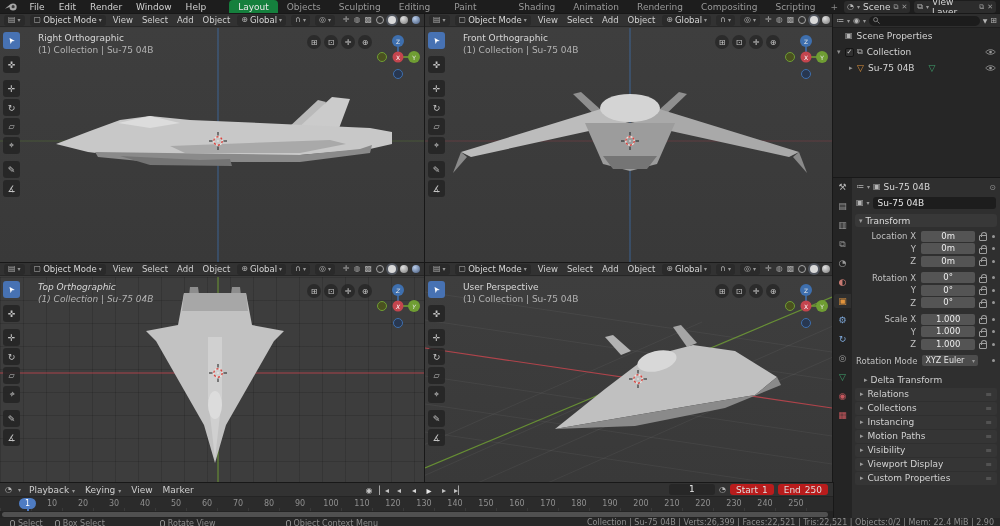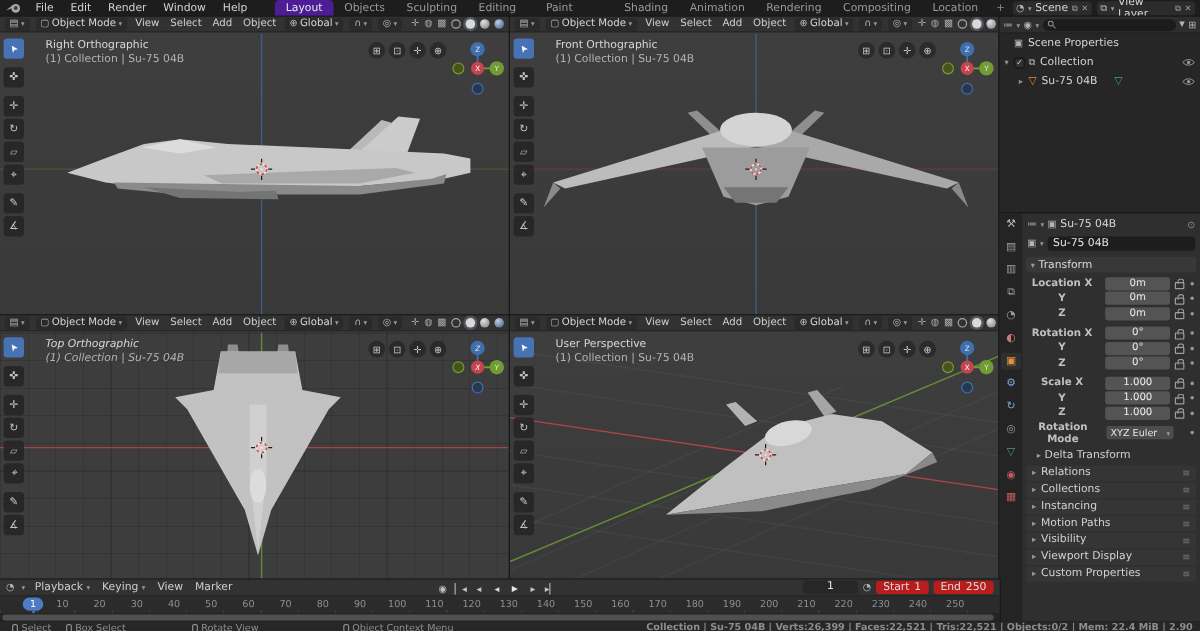--- a/index.html
+++ b/index.html
@@ -6,21 +6,21 @@
   .app{position:relative;width:1000px;height:526px;background:#181818;overflow:hidden;
        font-family:"DejaVu Sans",sans-serif;font-size:9px;color:#c9c9c9;-webkit-font-smoothing:antialiased;}
   .app *{box-sizing:border-box;}
 
   
   .topbar{position:absolute;left:0;top:0;width:1000px;height:14px;background:#1d1d1d;display:flex;align-items:center;gap:0;}
   .logo{width:13px;height:10px;margin:0 5px 0 5px;display:inline-block;}
   .tmenu{padding:0 7px;color:#d2d2d2;line-height:14px;cursor:default;}
   .tabs{display:flex;align-items:flex-end;height:14px;margin-left:16px;}
   .tab{padding:1px 9px 0 9px;line-height:13px;color:#999;border-radius:4px 4px 0 0;}
-  .tab.active{background:#4c1d95;color:#e8e8e8;}
+  .tab.active{background:#15803d;color:#e8e8e8;}
   .tab.add{color:#8a8a8a;padding:0 6px;}
   .top-right{margin-left:auto;display:flex;align-items:center;gap:4px;margin-right:4px;}
   .tfield{display:flex;align-items:center;background:#2c2c2c;border-radius:3px;height:12px;padding:0 3px;gap:3px;color:#d6d6d6;}
   .tfield .mini{color:#9f9f9f;font-size:7px;}
   .ic{font-style:normal;line-height:1;display:inline-block;color:#b5b5b5;font-size:8px;}
   .ic-caret::before{content:"▾";font-size:6px;color:#989898;}
   .ic-scene::before{content:"◔";}
   .ic-layers::before{content:"⧉";}
   .ic-copy::before{content:"⧉";font-size:7px;}
   .ic-x::before{content:"✕";font-size:7px;color:#9a9a9a;}
@@ -93,21 +93,21 @@
   .ptab{width:17px;height:14px;display:flex;align-items:center;justify-content:center;font-size:9px;color:#9a9a9a;border-radius:2px 0 0 2px;}
   .ptab.active{background:#2f2f2f;}
   .pcontent{position:absolute;left:19px;top:0;right:0;bottom:0;padding:2px 2px 0 2px;}
   .pbread{display:flex;align-items:center;gap:3px;height:14px;padding:0 2px;color:#d6d6d6;}
   .pin{margin-left:auto;color:#8f8f8f;font-size:8px;}
   .namerow{display:flex;align-items:center;gap:3px;margin:3px 2px 5px 2px;}
   .nameinput{flex:1;height:12px;background:#1d1d1d;border-radius:3px;color:#e3e3e3;line-height:12px;padding:0 5px;}
   .panelhdr{display:flex;align-items:center;height:13px;background:#383838;border-radius:3px;margin:0 1px 3px 1px;padding:0 4px;color:#dcdcdc;gap:3px;}
   .prow{display:flex;align-items:center;height:12.5px;padding-right:3px;}
   .prow.grp{margin-top:4px;}
-  .plabel{width:64px;text-align:center;margin-right:5px;color:#c0c0c0;font-size:8.5px;font-weight:bold;}
+  .plabel{width:64px;text-align:right;margin-right:5px;color:#c0c0c0;font-size:8.5px;}
   .pfield{width:56px;height:11px;background:#545454;border-radius:2px;text-align:center;color:#ececec;
           line-height:11px;font-size:8.5px;}
   .pselect{width:56px;height:11px;background:#4c4c4c;border-radius:2px;color:#e6e6e6;line-height:11px;font-size:8px;
            display:flex;align-items:center;padding:0 3px;gap:2px;}
   .pselect .ic-caret{margin-left:auto;}
   .lockic{width:8px;height:6px;border:1px solid #9d9d9d;border-radius:1px;margin-left:4px;position:relative;top:2px;}
   .lockic::before{content:"";position:absolute;top:-4px;left:1px;width:4px;height:4px;border:1px solid #9d9d9d;border-bottom:none;border-radius:3px 3px 0 0;}
   .adot{width:3px;height:3px;border-radius:50%;background:#969696;margin-left:5px;}
   .subrow{display:flex;align-items:center;height:13px;margin:6px 1px 2px 10px;color:#d0d0d0;gap:3px;}
   .panelrow{display:flex;align-items:center;height:12.5px;background:#353535;border-radius:2px;margin:0 1px 1.5px 1px;padding:0 5px;color:#d2d2d2;gap:4px;}
@@ -137,21 +137,21 @@
             text-align:center;line-height:11px;font-size:8px;}
   .playhead{position:absolute;left:27px;top:12px;width:2px;height:9px;background:#4e7cc3;}
   .tl-scroll{position:absolute;left:0;top:28px;width:833px;height:7px;background:#242424;}
   .thumb{position:absolute;left:2px;top:1px;width:826px;height:5px;background:#505050;border-radius:3px;}
 
   
   .statusbar{position:absolute;left:0;top:518px;width:1000px;height:8px;background:#272727;overflow:hidden;
              display:flex;align-items:flex-start;color:#8d8d8d;font-size:8px;}
   .mouseic{display:inline-block;width:5px;height:7px;border:1px solid #8d8d8d;border-radius:2px;margin:1px 3px 0 0;}
   .hint{display:flex;align-items:flex-start;margin-top:0.5px;}
-  .statusbar .stats{margin-left:auto;margin-right:6px;white-space:nowrap;color:#8d8d8d;font-weight:bold;}
+  .statusbar .stats{margin-left:auto;margin-right:6px;white-space:nowrap;color:#8d8d8d;}
 
   svg text{font-family:"DejaVu Sans",sans-serif;}
 </style>
 </head>
 <body>
 
 <div class="app">
 
   <div class="topbar">
     <svg class="logo" viewBox="0 0 14 10">
@@ -167,21 +167,21 @@
     <span class="tabs">
       <span class="tab active">Layout</span>
       <span class="tab">Objects</span>
       <span class="tab">Sculpting</span>
       <span class="tab">UV Editing</span>
       <span class="tab">Texture Paint</span>
       <span class="tab">Shading</span>
       <span class="tab">Animation</span>
       <span class="tab">Rendering</span>
       <span class="tab">Compositing</span>
-      <span class="tab">Location</span>
+      <span class="tab">Scripting</span>
       <span class="tab add">+</span>
     </span>
     <span class="top-right">
       <span class="tfield">
         <i class="ic ic-scene"></i>
           <i class="ic ic-caret"></i>
         <span>Scene</span>
         <i class="ic ic-copy mini"></i>
           <i class="ic ic-x"></i>
       </span>

